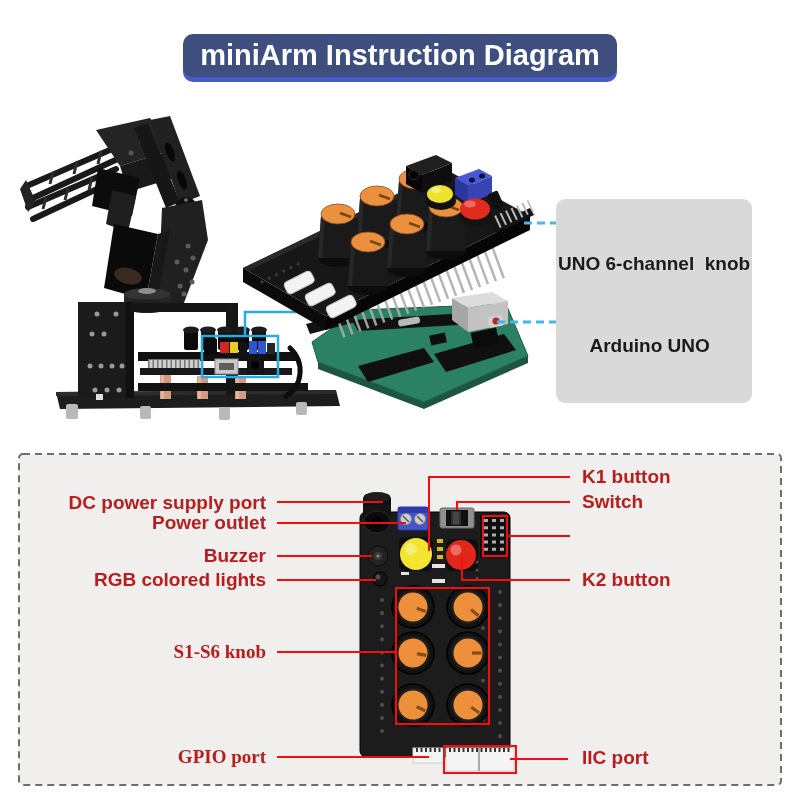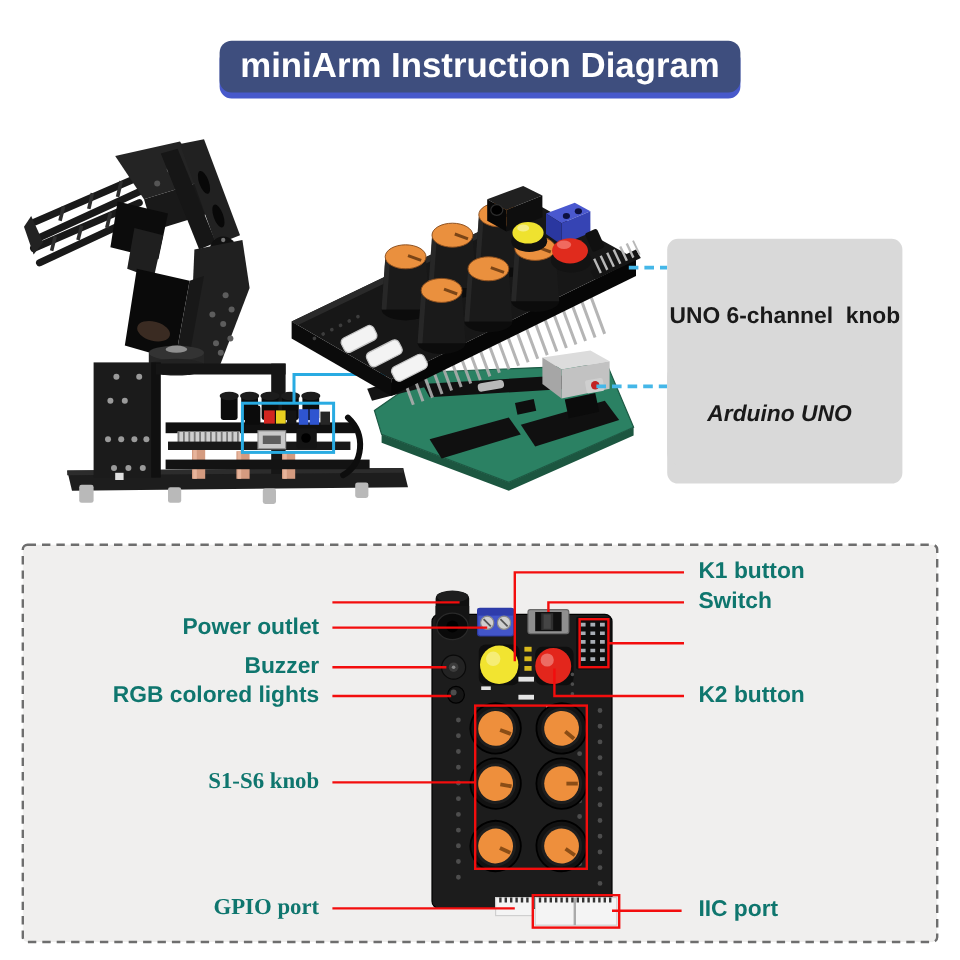--- a/index.html
+++ b/index.html
@@ -6,21 +6,21 @@
     font-family:"Liberation Sans",sans-serif;}
   #stage{position:relative;width:800px;height:800px;background:#fff;}
   #gfx{position:absolute;left:0;top:0;}
   .banner-edge{position:absolute;left:183px;top:40px;width:434px;height:42px;
     background:#4759cb;border-radius:10px;}
   .banner{position:absolute;left:183px;top:34px;width:434px;height:43px;background:#3e4e7e;
     border-radius:10px;display:flex;align-items:center;justify-content:center;}
   .banner span{color:#ffffff;font-weight:700;font-size:29px;letter-spacing:0px;}
   .co{position:absolute;background:#d9d9d9;border-radius:9px;padding:2px 2px;
     font:700 19px/25px "Liberation Sans",sans-serif;color:#1a1a1a;white-space:pre;}
-  .lbl{position:absolute;font:700 19px/22px "Liberation Sans",sans-serif;color:#0f766e;
+  .lbl{position:absolute;font:700 19px/22px "Liberation Sans",sans-serif;color:#b91c1c;
     white-space:pre;}
   .lbl.r{text-align:right;}
 </style>
 </head>
 <body>
 
 <div id="stage">
 
 <svg id="gfx" width="800" height="800" viewBox="0 0 800 800">
   <defs>
@@ -334,24 +334,25 @@
 
   <div class="banner-edge"></div>
   <div class="banner">
     <span>miniArm Instruction Diagram</span>
   </div>
 
   <div class="co" style="left:556px;top:199px;">
     <span style="display:block">UNO 6-channel  knob</span>
     <span style="display:block">expansion board</span>
   </div>
-  <div class="co" style="left:556px;top:304px;padding:4px 13px;font-style:italic;">
+  <div class="co" style="left:556px;top:304px;padding:4px 13px;">
     <span>Arduino UNO</span>
   </div>
 
+  <div class="lbl r" style="right:534px;top:492px;">DC power supply port</div>
   <div class="lbl r" style="right:534px;top:512px;">Power outlet</div>
   <div class="lbl r" style="right:534px;top:545px;">Buzzer</div>
   <div class="lbl r" style="right:534px;top:569px;">RGB colored lights</div>
   <div class="lbl r" style="right:534px;top:641px;font-family:Liberation Serif, serif;">S1-S6 knob</div>
   <div class="lbl r" style="right:534px;top:746px;font-family:Liberation Serif, serif;">GPIO port</div>
 
   <div class="lbl" style="left:582px;top:466px;">K1 button</div>
   <div class="lbl" style="left:582px;top:491px;">Switch</div>
   <div class="lbl" style="left:582px;top:569px;">K2 button</div>
   <div class="lbl" style="left:582px;top:747px;">IIC port</div>

